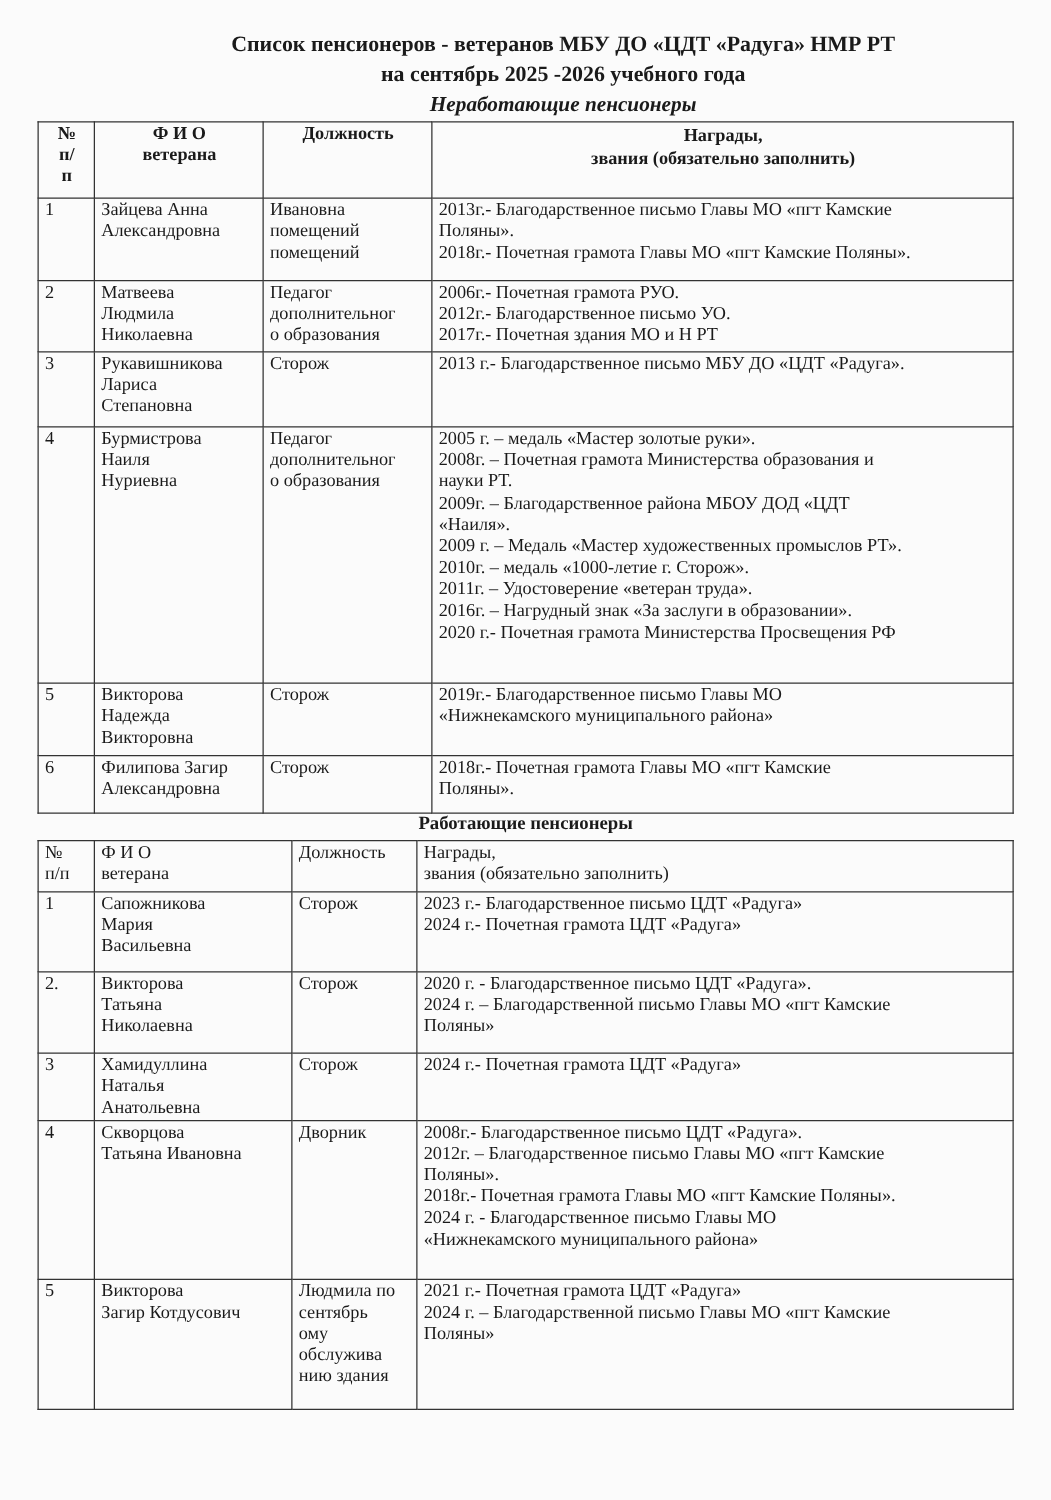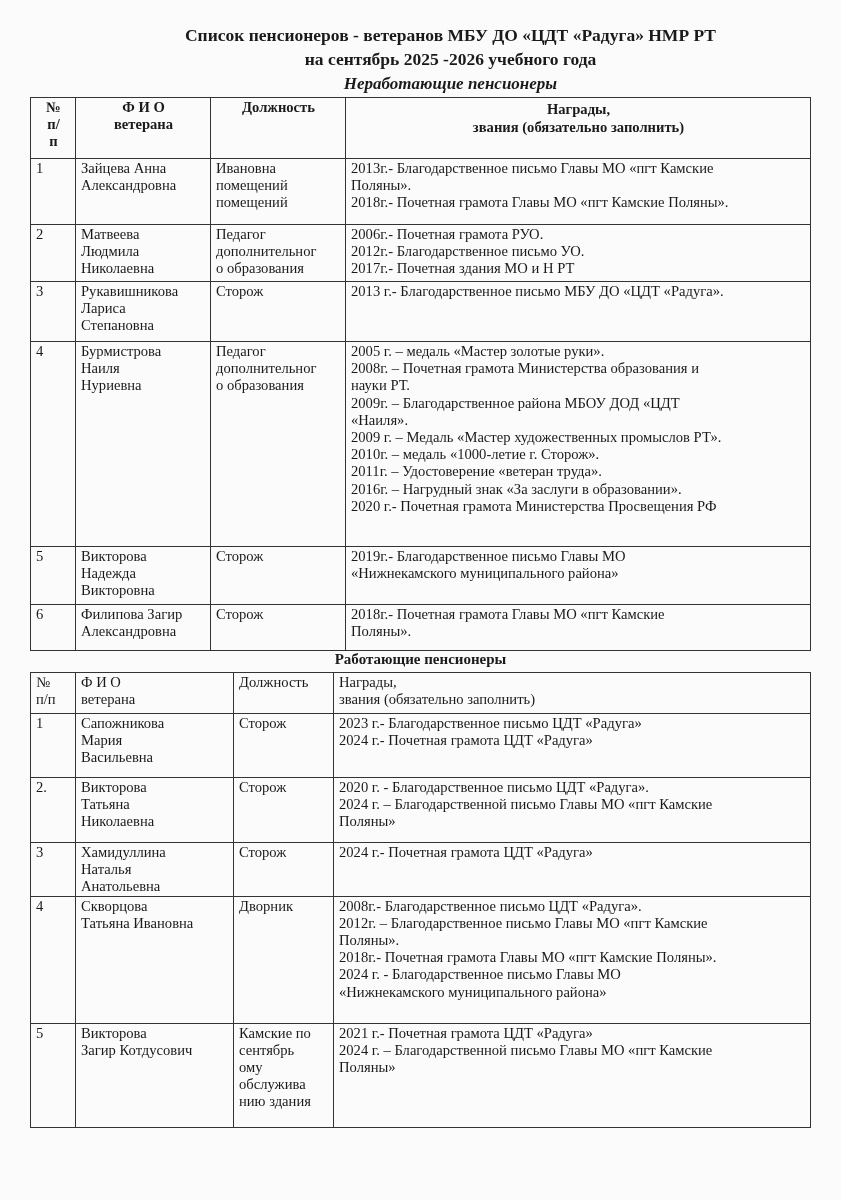--- a/index.html
+++ b/index.html
@@ -250,21 +250,21 @@
           <span class="line">«Нижнекамского муниципального района»</span>
         </td>
       </tr>
       <tr style="height: 104px;">
         <td>5</td>
         <td>
           <span class="line">Викторова</span>
           <span class="line">Загир Котдусович</span>
         </td>
         <td>
-          <span class="line">Камские по</span>
+          <span class="line">Людмила по</span>
           <span class="line">сентябрь</span>
           <span class="line">ому</span>
           <span class="line">обслужива</span>
           <span class="line">нию здания</span>
         </td>
         <td>
           <span class="line">2021 г.- Почетная грамота  ЦДТ «Радуга»</span>
           <span class="line">2024 г. – Благодарственной письмо Главы МО «пгт Камские</span>
           <span class="line">Поляны»</span>
         </td>

